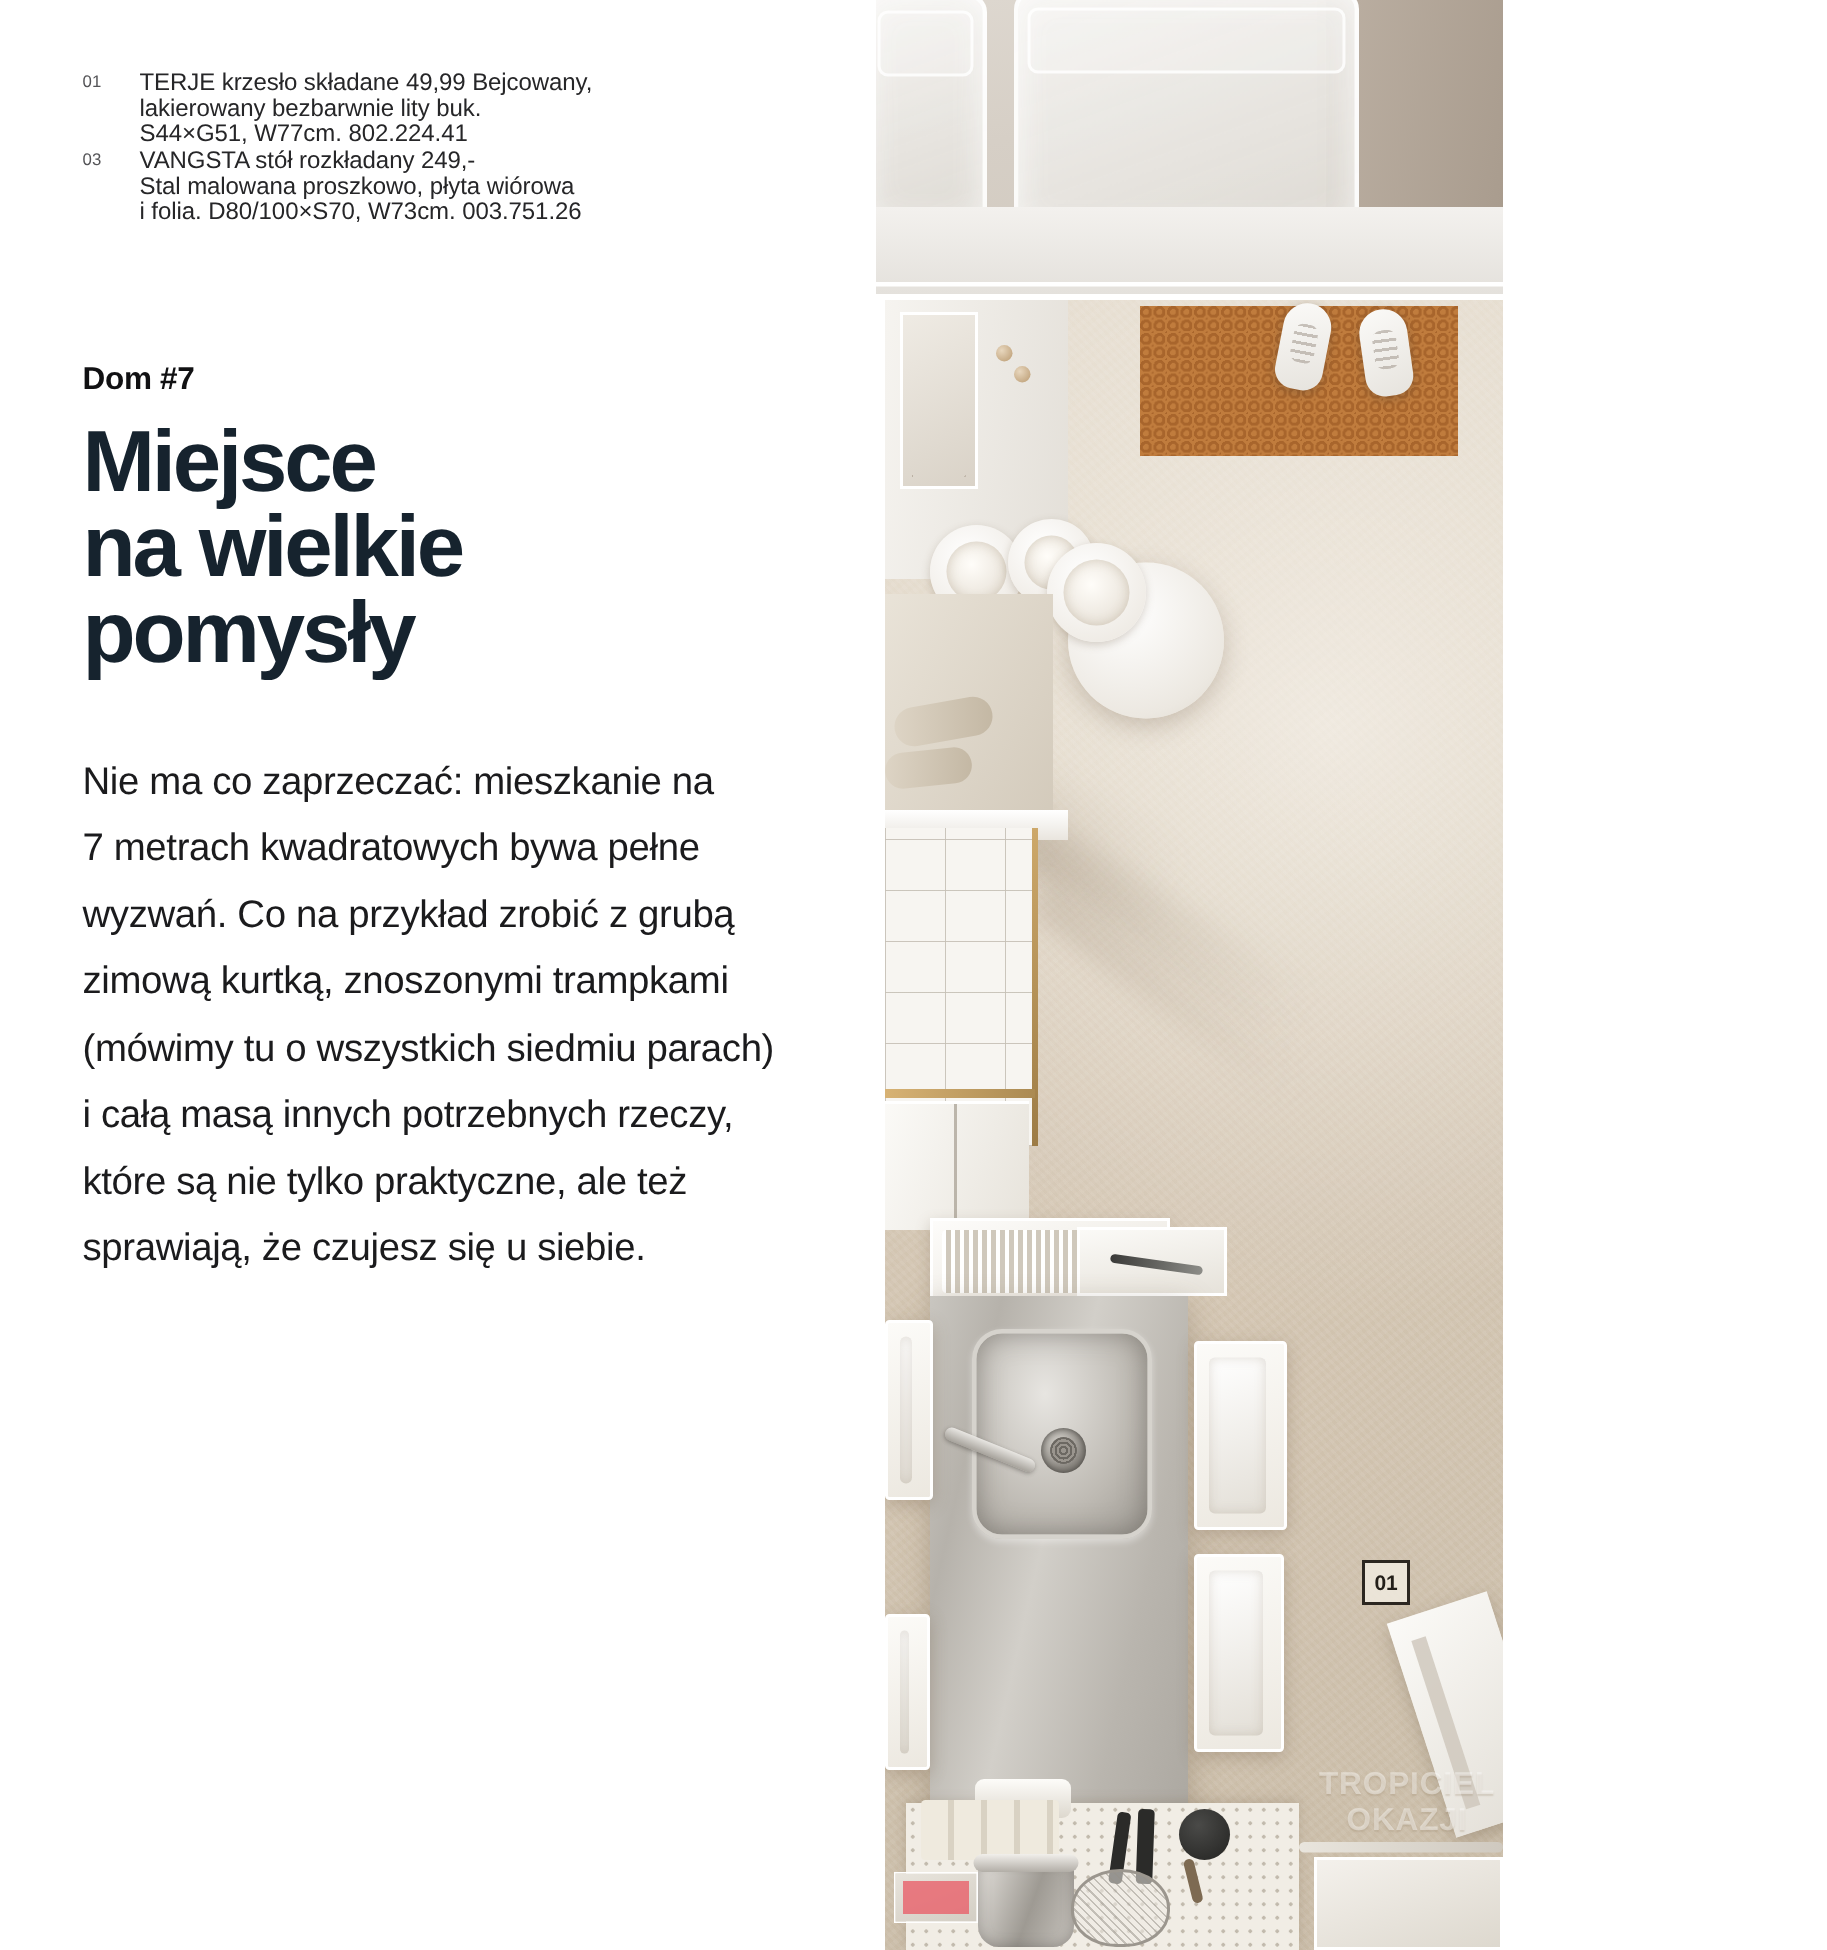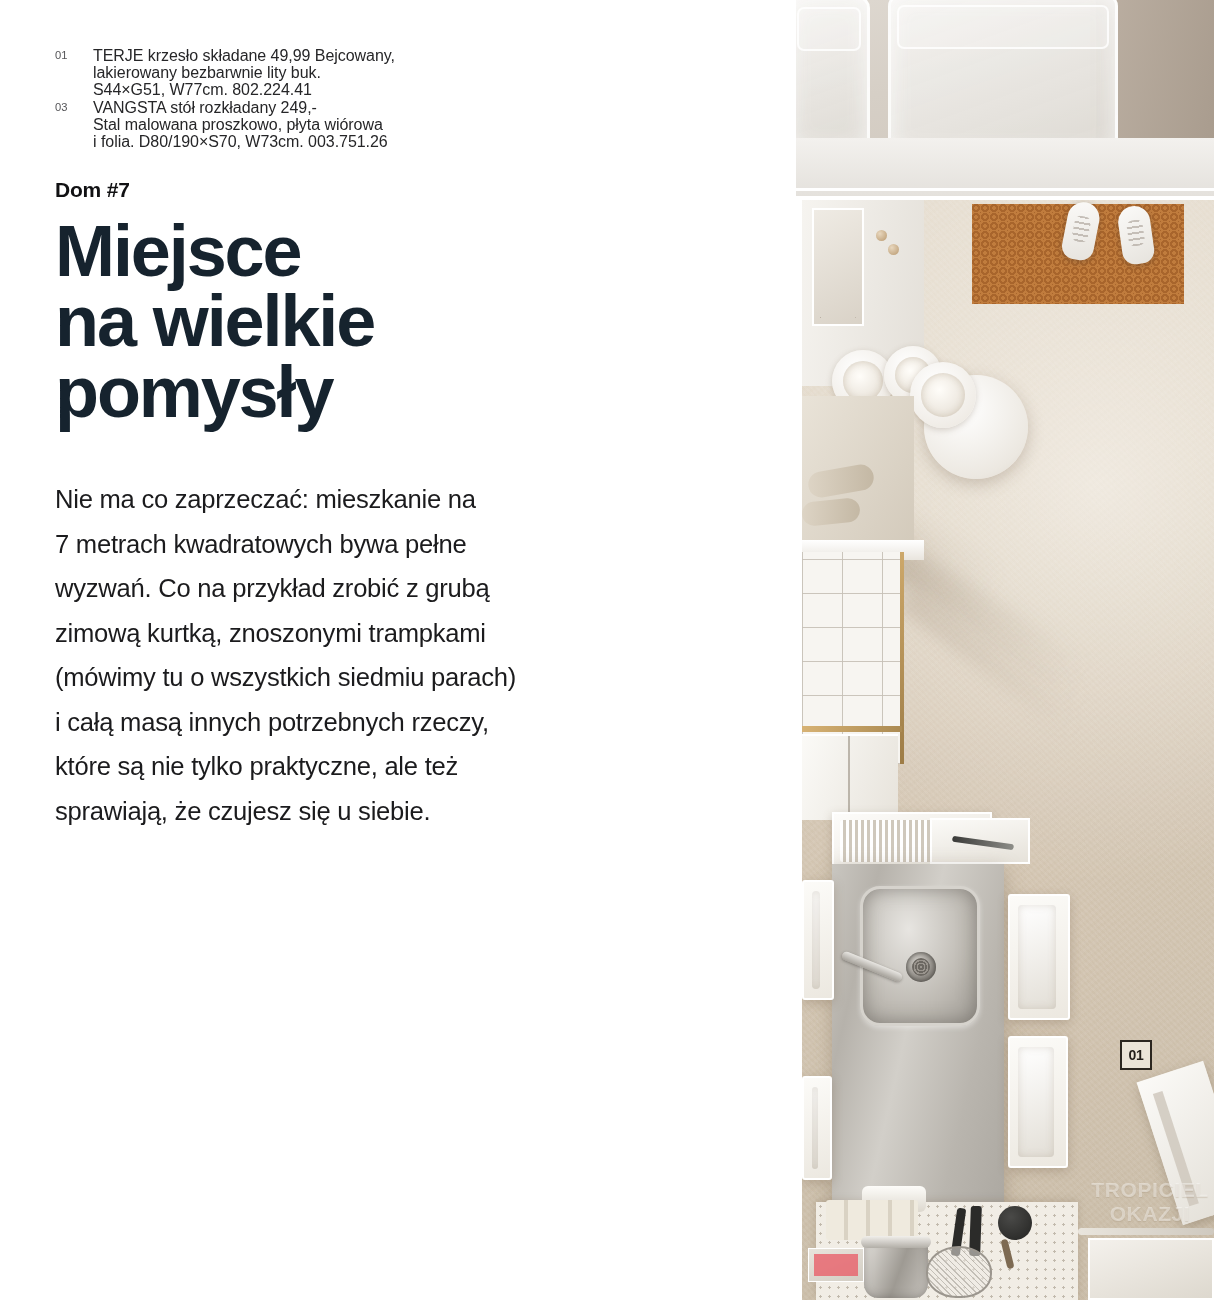--- a/index.html
+++ b/index.html
@@ -8,21 +8,21 @@
   html, body {
     width:1218px;
     height:1300px;
     background:#ffffff;
     font-family:"Liberation Sans", sans-serif;
     overflow:hidden;
   }
 
   .page {
     position:relative;
-    width:1214px;
+    width:1002px;
     height:1300px;
     background:#ffffff;
   }
 
   
   .text-col {
     position:absolute;
     left:0; top:0;
     width:790px;
     height:1300px;
@@ -48,31 +48,31 @@
     flex:1 1 auto;
     font-size:16px;
     line-height:17.1px;
     color:#262628;
     letter-spacing:-.05px;
     white-space:pre-line;
   }
 
   
   .kicker {
-    margin-top:27px;
+    margin-top:90px;
     font-size:21px;
     font-weight:bold;
     color:#111113;
     letter-spacing:-.2px;
   }
 
   
   .headline {
     margin-top:14px;
-    font-size:72px;
+    font-size:58px;
     font-weight:bold;
     line-height:.985;
     color:#16232e;
     letter-spacing:-2.1px;
     white-space:pre-line;
   }
 
   
   .body-copy {
     margin-top:49px;
@@ -524,21 +524,21 @@
         <div class="legend-num">01</div>
         <div class="legend-text">TERJE krzesło składane 49,99 Bejcowany,
 lakierowany bezbarwnie lity buk.
 S44×G51, W77cm. 802.224.41</div>
       </div>
 
       <div class="legend-item">
         <div class="legend-num">03</div>
         <div class="legend-text">VANGSTA stół rozkładany 249,-
 Stal malowana proszkowo, płyta wiórowa
-i folia. D80/190×S70, W73cm. 003.751.26</div>
+i folia. D80/100×S70, W73cm. 003.751.26</div>
       </div>
 
 
     </div>
 
     <div class="kicker">Dom #7</div>
 
     <h1 class="headline">Miejsce
 na wielkie
 pomysły</h1>

